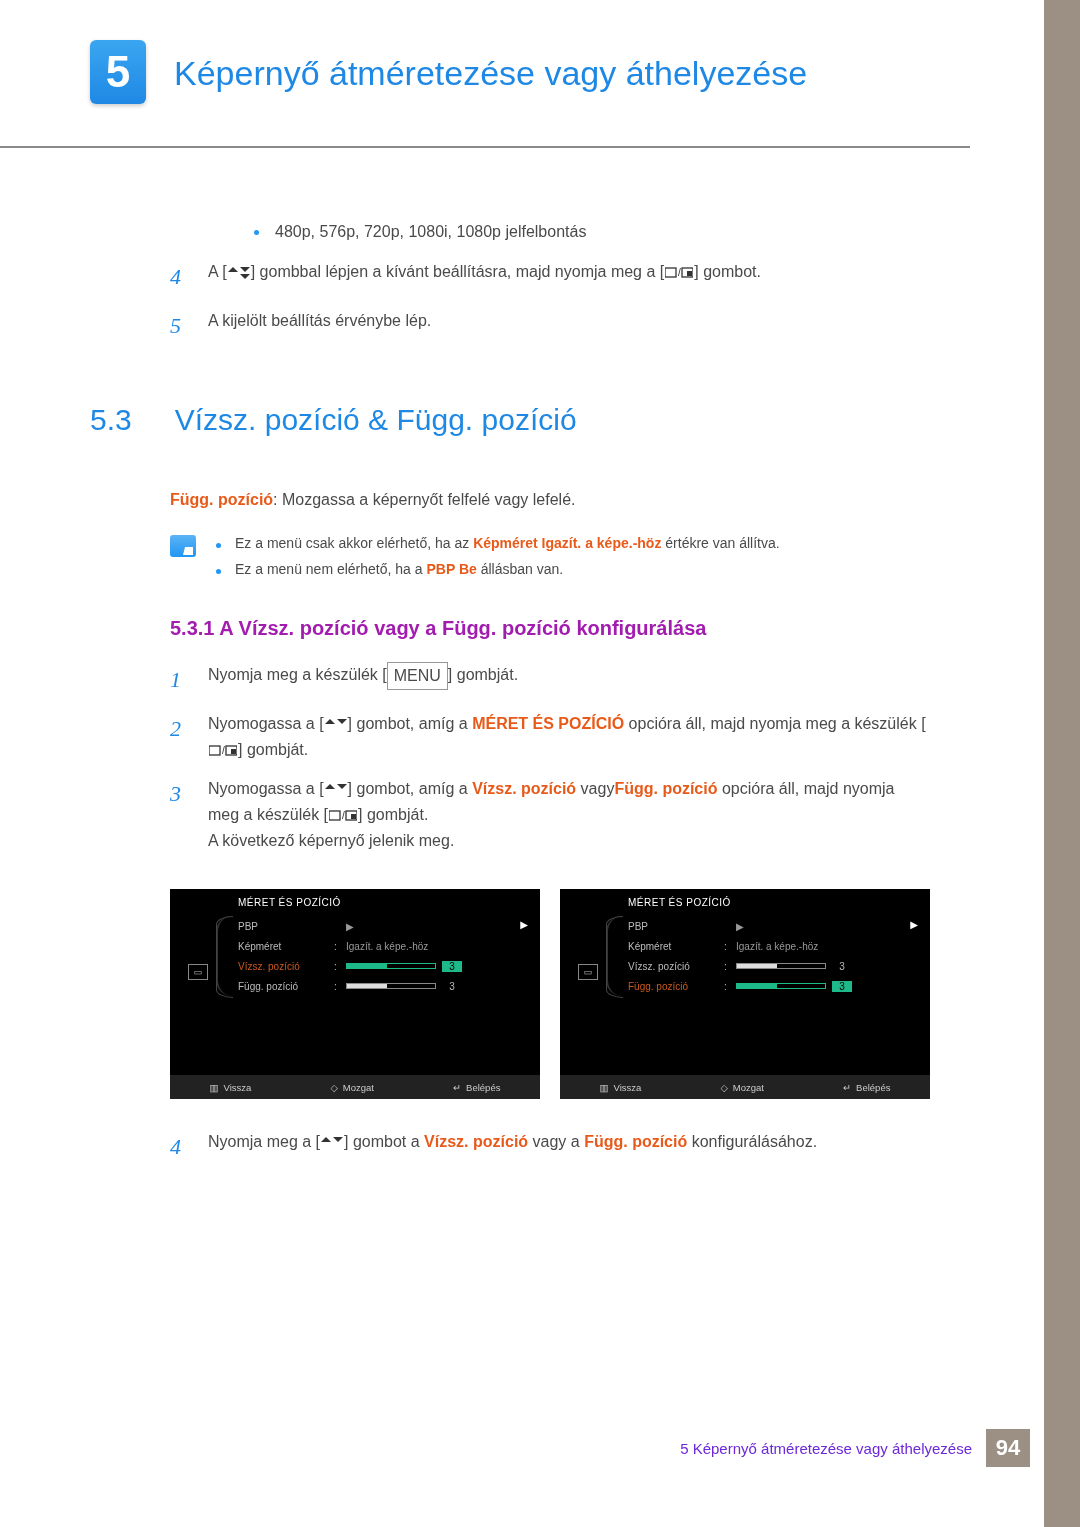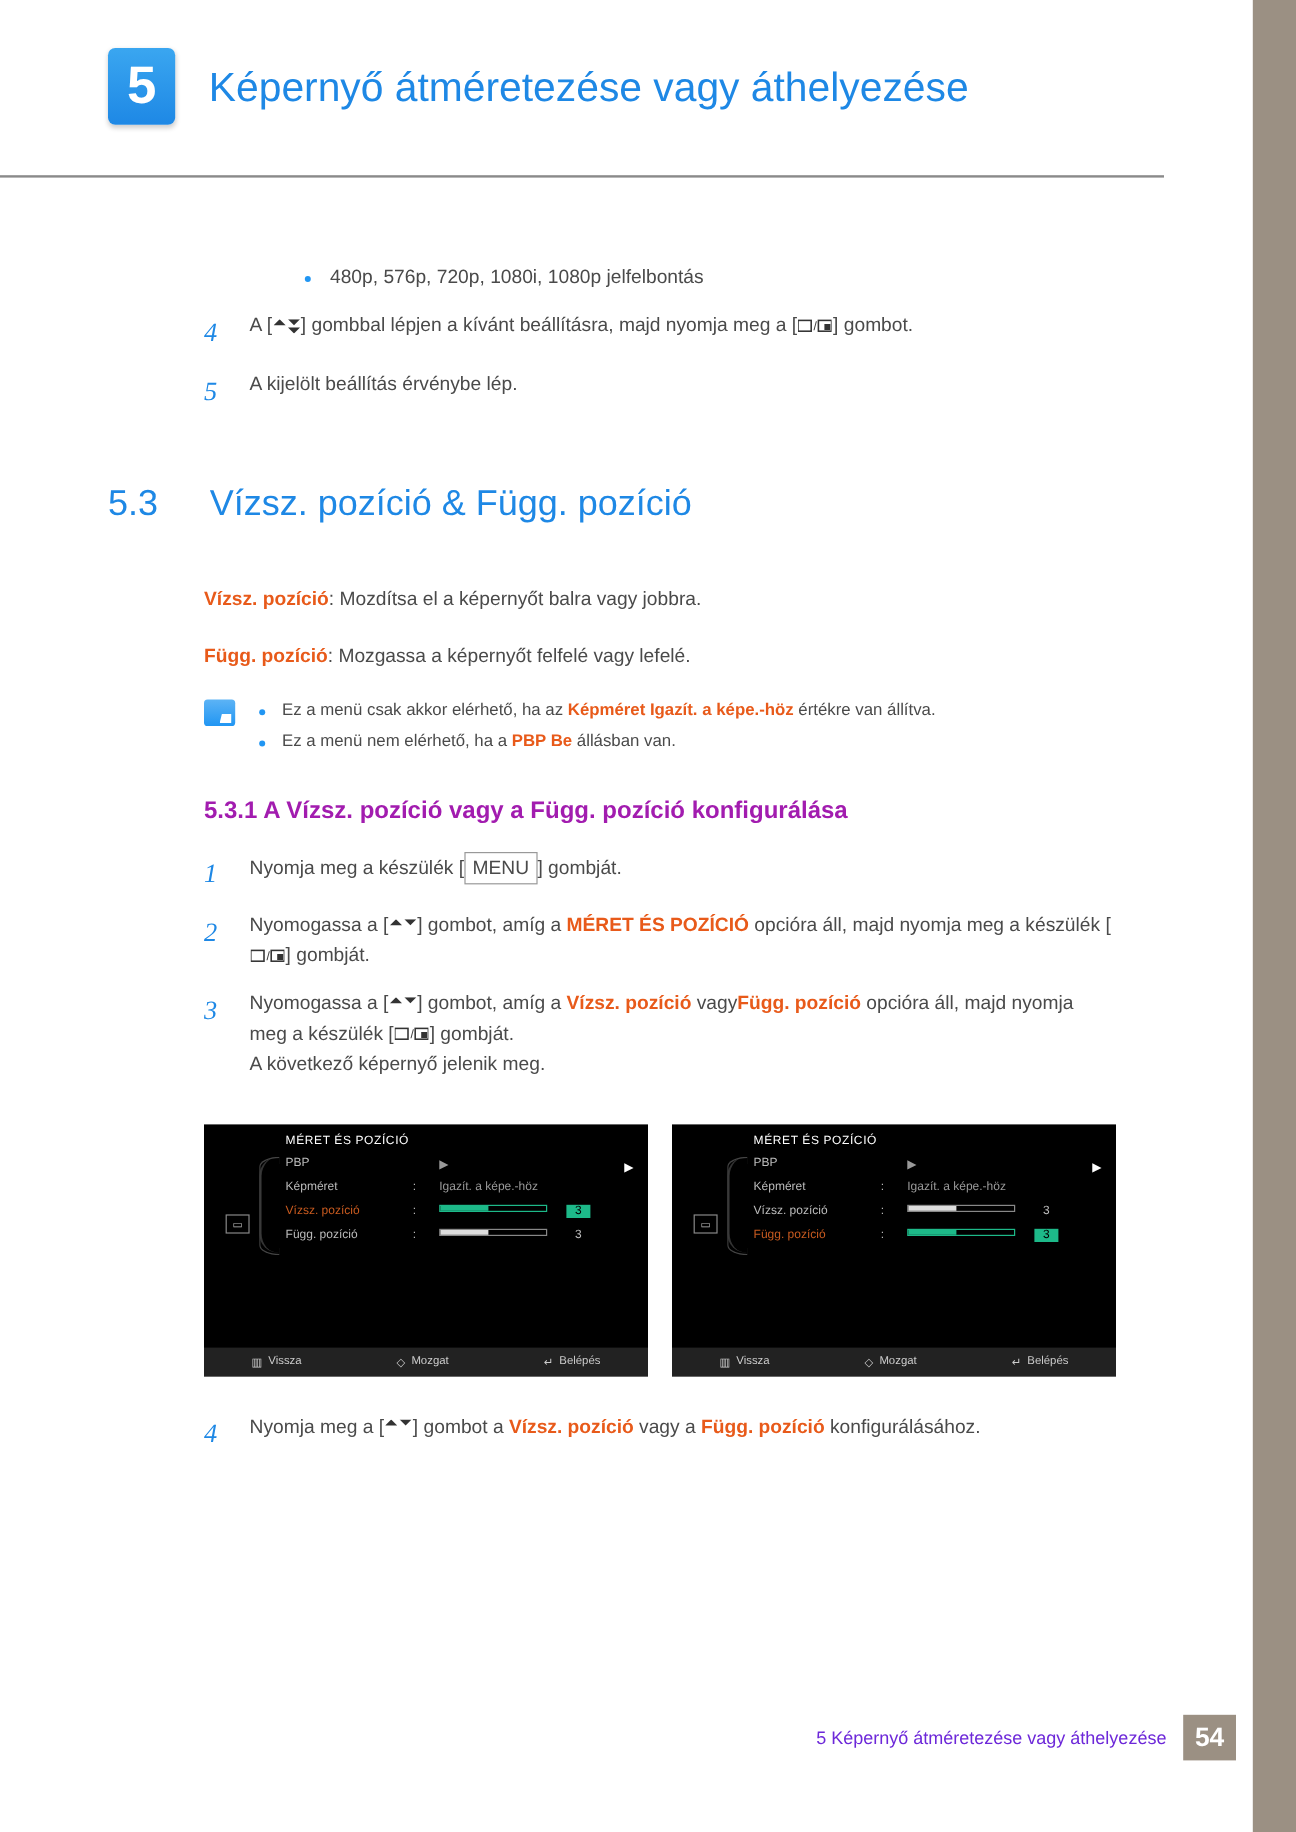--- a/index.html
+++ b/index.html
@@ -139,21 +139,21 @@
   }
   .osd-header { color:#fff; font-size:10px; letter-spacing:.5px; margin-left: 58px; margin-bottom:8px;}
   .osd-body { display:flex; }
   .osd-left { width: 36px; display:flex; flex-direction:column; align-items:center; padding-top:48px;}
   .osd-left .box { width:20px;height:16px;border:1px solid #888;margin-bottom:4px; display:flex;align-items:center;justify-content:center;font-size:9px;}
   .osd-panel { flex:1; border-left:2px solid #333; border-radius: 16px 0 0 16px; padding-left: 20px; position:relative;}
   .osd-panel::before {
     content:""; position:absolute; left:-2px; top:0; width:16px; height:100%;
     border:1px solid #444; border-right:none; border-radius: 120px 0 0 120px / 60px 0 0 60px;
   }
-  .osd-line { display:flex; align-items:flex-start; height:20px; gap:16px;}
+  .osd-line { display:flex; align-items:center; height:20px; gap:6px;}
   .osd-label { width: 90px; }
   .osd-sep { width:6px; }
   .osd-val { color:#999; }
   .osd-slider { display:inline-block; width:90px;height:6px;border:1px solid #888; position:relative; vertical-align:middle;}
   .osd-slider::after { content:""; position:absolute; left:0; top:0; height:100%; width:45%; background:#ddd;}
   .osd-slider.hl { border-color:#1db989; }
   .osd-slider.hl::after { background:#1db989;}
   .osd-num { width:20px; text-align:center;}
   .osd-num.hl { background:#1db989; color:#000;}
   .osd-arrow { position:absolute; right:12px; top:30px; color:#fff; font-size:10px;}
@@ -219,23 +219,20 @@
     <div class="num">5</div>
     <div class="txt">A kijelölt beállítás érvénybe lép.</div>
   </div>
 
   <div class="section-title">
     <span class="section-num">5.3</span>
     <span class="section-name">Vízsz. pozíció &amp; Függ. pozíció</span>
   </div>
 
   <p class="para">
-    <span class="orange">Vízsz. pozíció</span><span>: Mozdítsa el a képernyőt balra vagy jobbra.</span>
-  </p>
-  <p class="para">
     <span class="orange">Függ. pozíció</span><span>: Mozgassa a képernyőt felfelé vagy lefelé.</span>
   </p>
 
   <div class="note-block">
     <div class="note-icon"></div>
     <div class="note-list">
       <div class="note-item">
         <div class="dot"></div>
         <div><span>Ez a menü csak akkor elérhető, ha az </span><span class="orange">Képméret Igazít. a képe.-höz</span><span> értékre van állítva.</span></div>
       </div>
@@ -384,14 +381,14 @@
             <polygon points="12,0 22,0 17,5" fill="#333"></polygon>
           </svg>
         </span>] gombot a <span class="orange">Vízsz. pozíció</span><span> vagy a </span><span class="orange">Függ. pozíció</span><span> konfigurálásához.</span>
     </div>
   </div>
 
 </div>
 
 <div class="page-footer">
   <div class="footer-text">5 Képernyő átméretezése vagy áthelyezése</div>
-  <div class="page-num">54</div>
+  <div class="page-num">94</div>
 </div>
 
 </body></html>

